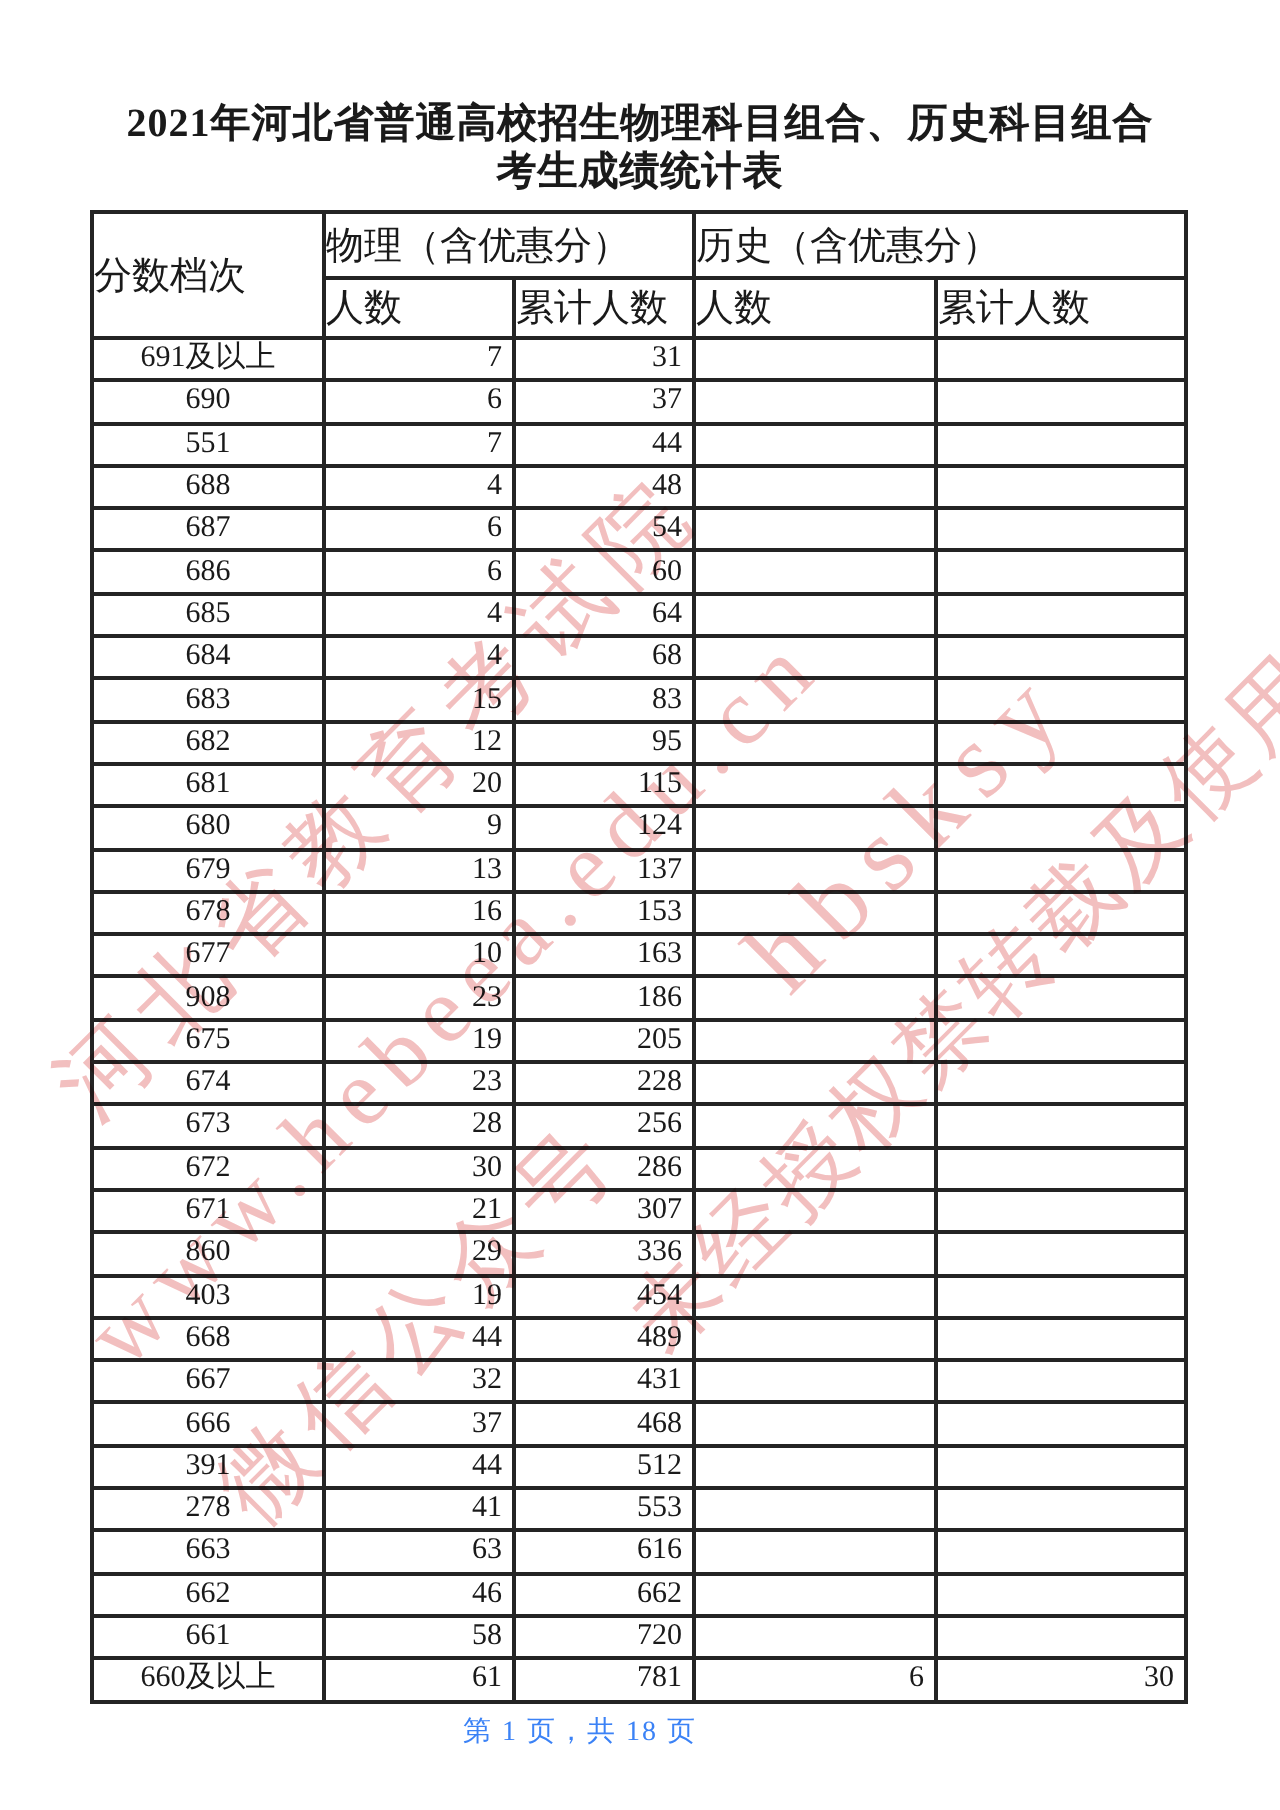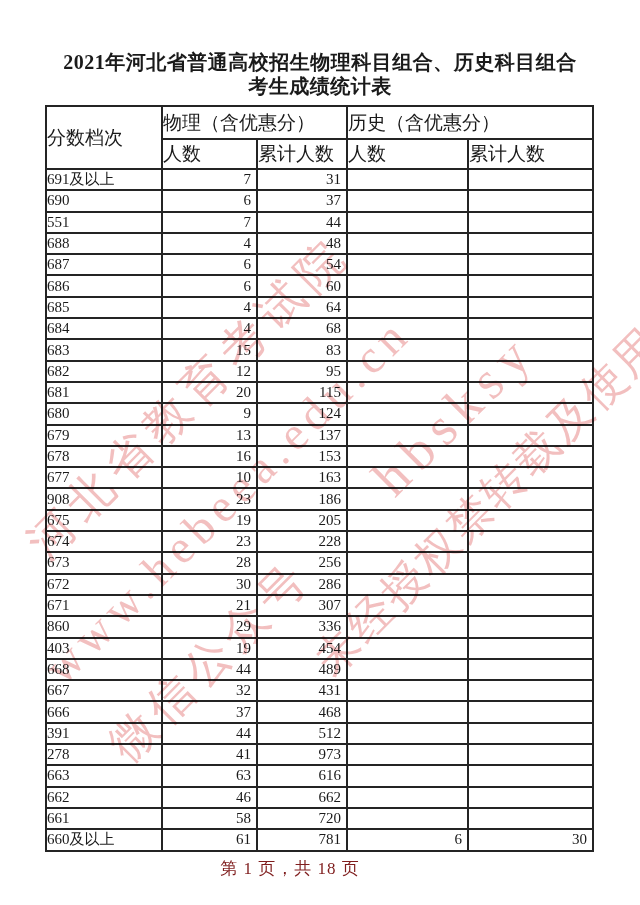--- a/index.html
+++ b/index.html
@@ -38,27 +38,27 @@
     text-align:left;
     vertical-align:middle;
   }
   .score-table thead tr.h1 th{height:31px;}
   .score-table thead tr.h2 th{height:28px;margin-left:12px;}
   .score-table tbody td{
     height:19.3px;
     font-size:15px;
     line-height:19px;
   }
-  .score-table tbody td.score{text-align:left;margin-left:30px;}
+  .score-table tbody td.score{text-align:center;margin-left:30px;}
   .score-table tbody td.num{text-align:right;padding-right:5px;}
   
   .footer{
     position:absolute;top:857px;left:0;width:580px;
     text-align:center;
-    font-size:17px;color:#7f1d1d;
+    font-size:14px;color:#3b82f6;
     letter-spacing:1px;
   }
   
   .watermark{
     position:absolute;inset:0;
     pointer-events:none;
     mix-blend-mode:multiply;
     z-index:5;
   }
   .wm{
@@ -292,21 +292,21 @@
         <tr>
           <td class="score">391</td>
           <td class="num">44</td>
           <td class="num">512</td>
           <td class="num"></td>
           <td class="num"></td>
         </tr>
         <tr>
           <td class="score">278</td>
           <td class="num">41</td>
-          <td class="num">973</td>
+          <td class="num">553</td>
           <td class="num"></td>
           <td class="num"></td>
         </tr>
         <tr>
           <td class="score">663</td>
           <td class="num">63</td>
           <td class="num">616</td>
           <td class="num"></td>
           <td class="num"></td>
         </tr>

